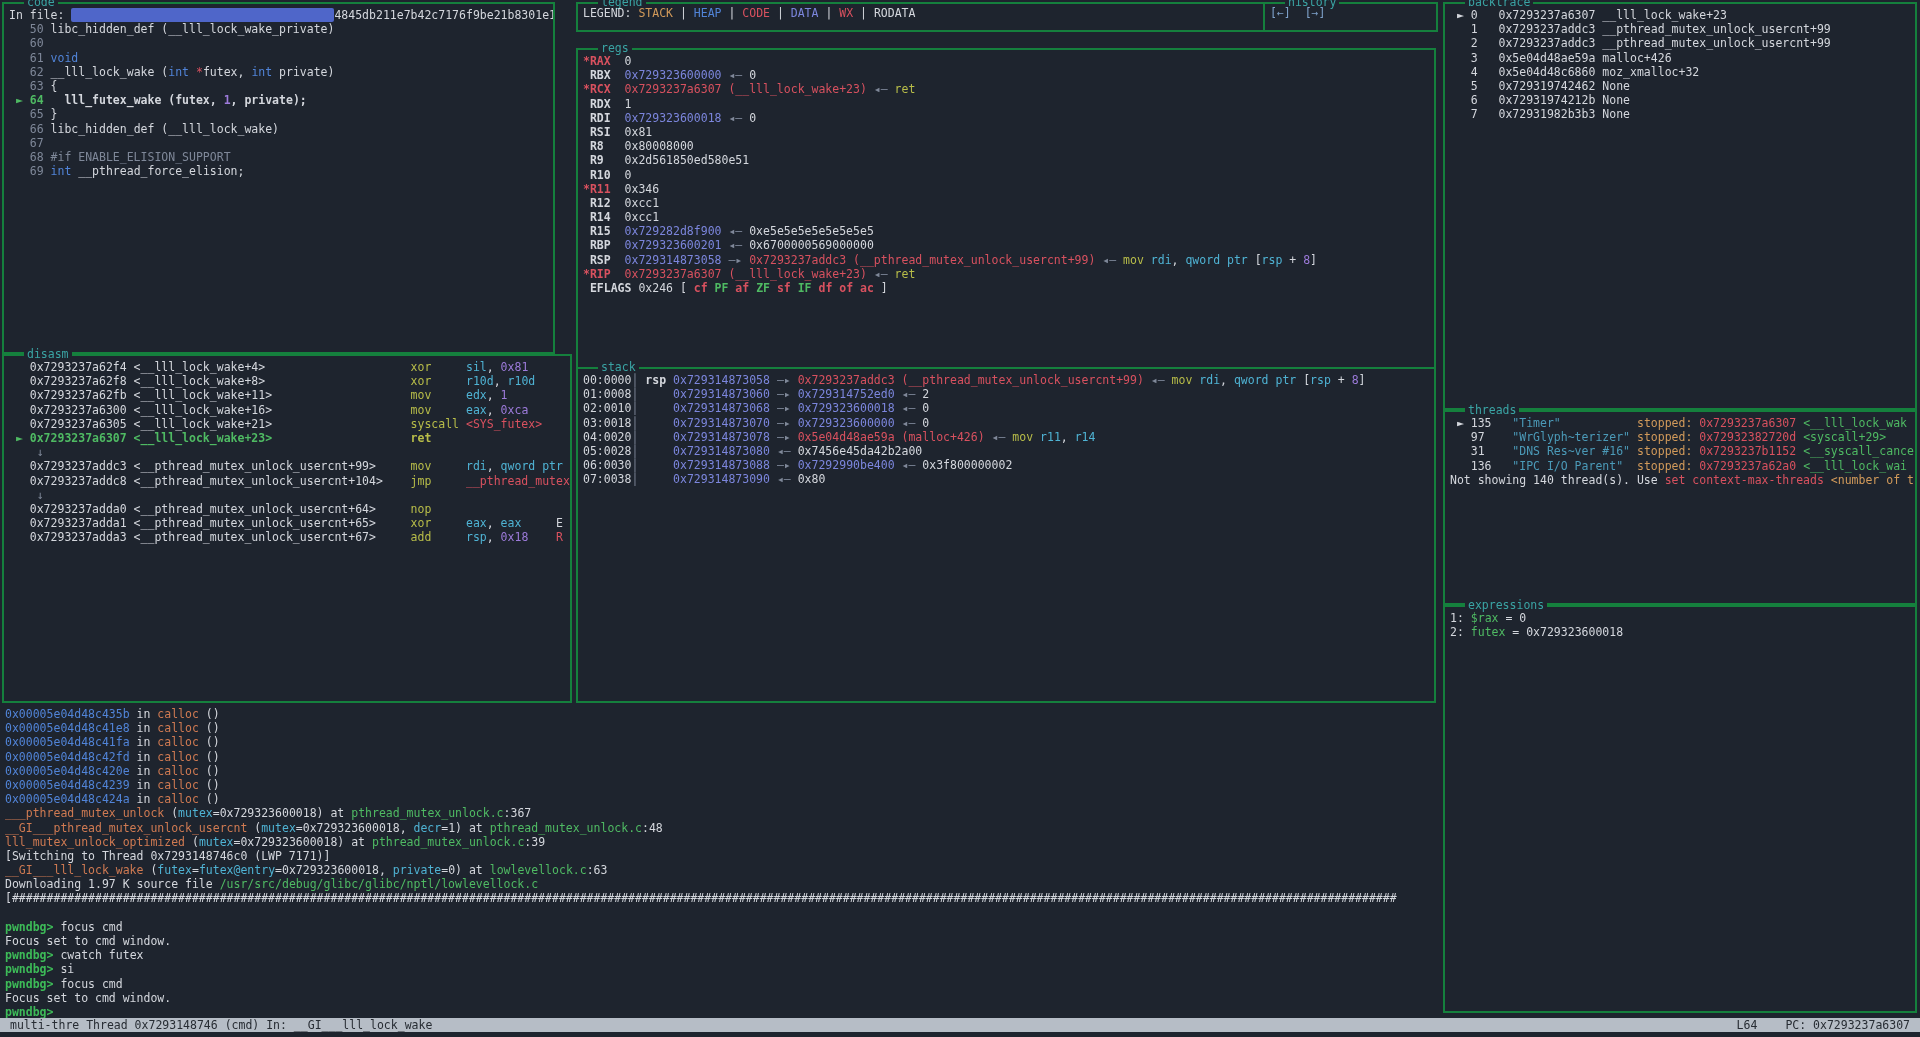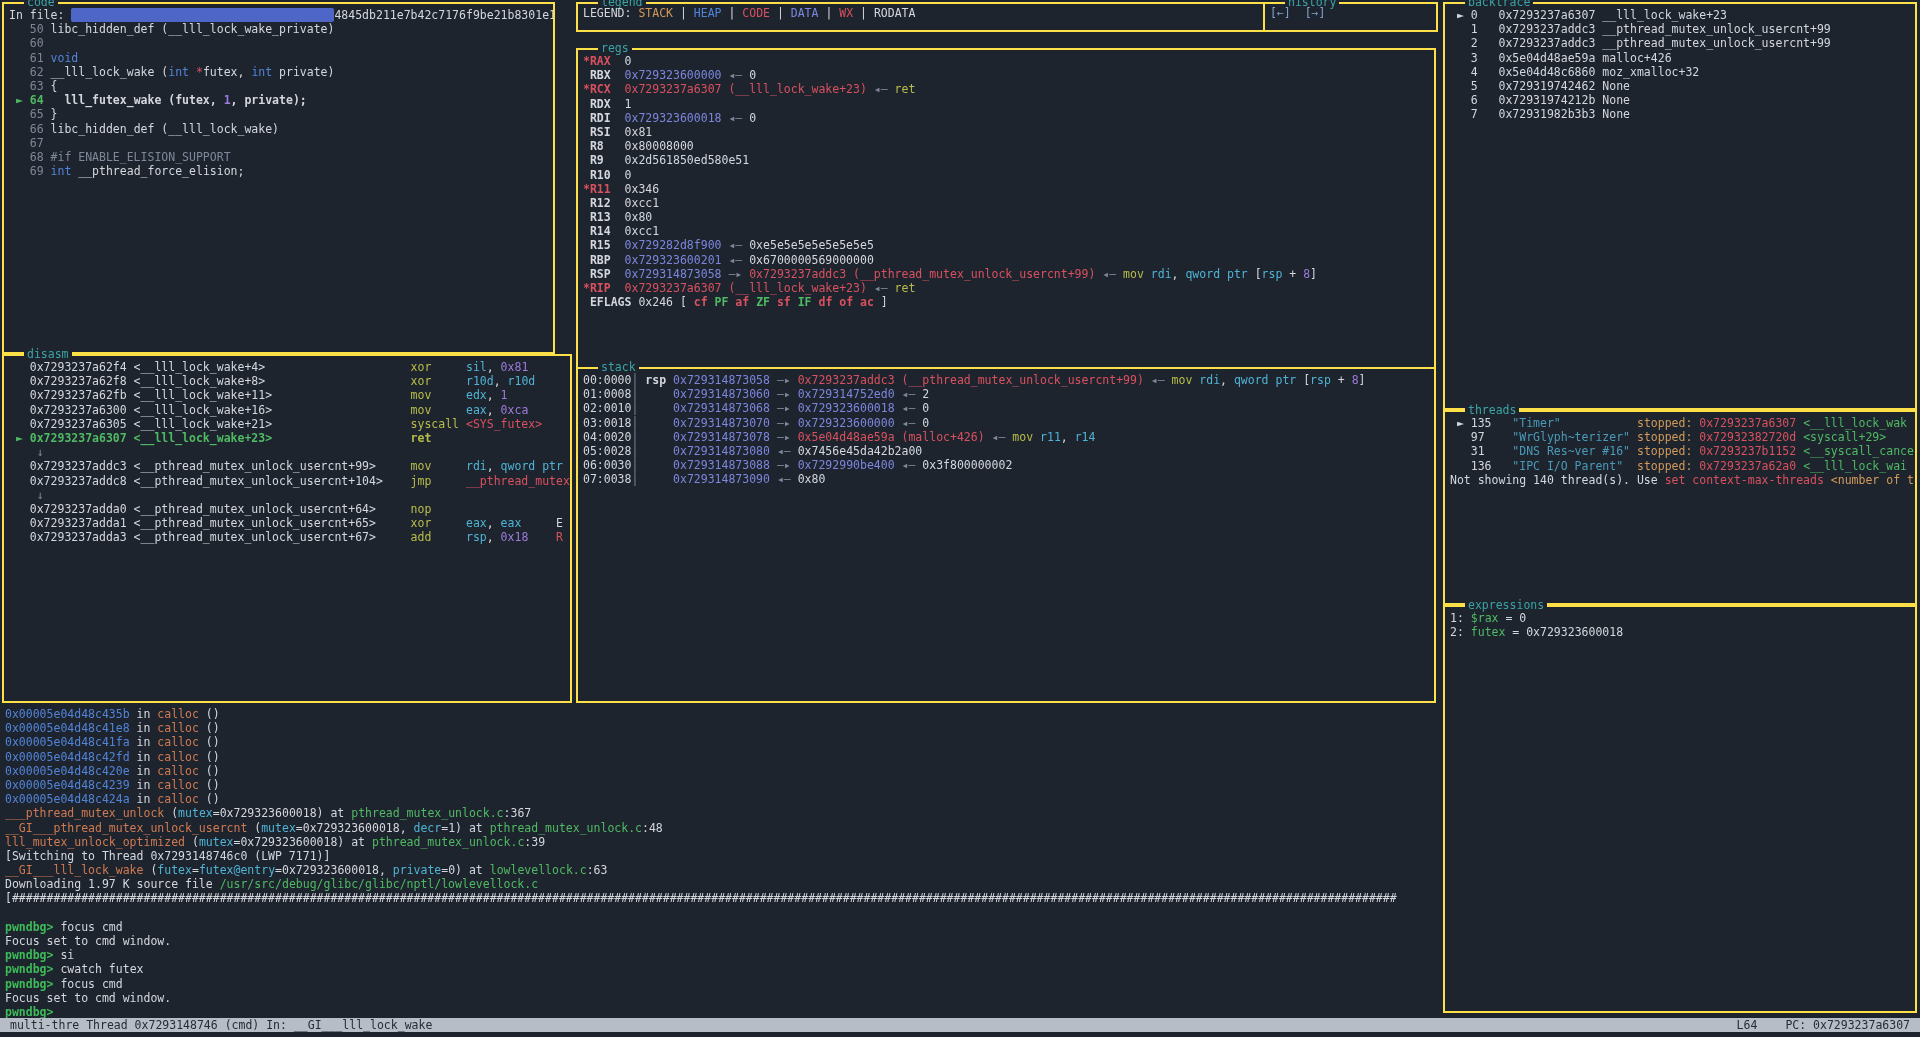--- a/index.html
+++ b/index.html
@@ -1,18 +1,18 @@
 <!DOCTYPE html>
 <html><head>
 <meta charset="utf-8">
 <style>
   html,body{margin:0;padding:0;background:#14181f;}
   #root{position:relative;width:1920px;height:1037px;background:#1e242e;overflow:hidden;
         font-family:"DejaVu Sans Mono", monospace;font-size:11.5px;color:#d4d7dd;}
-  .panel{position:absolute;border:2px solid #fde047;box-sizing:border-box;background:#1e242e;}
+  .panel{position:absolute;border:2px solid #15803d;box-sizing:border-box;background:#1e242e;}
   .ptitle{position:absolute;top:-9px;left:20px;background:#1e242e;padding:0 3px;color:#3aa4a4;}
   .plines{position:absolute;inset:0;padding:4px 0 0 5px;overflow:hidden;}
   .ln{height:14.2px;line-height:14.2px;white-space:pre;}
   .b{font-weight:700;}
   .w{color:#d4d7dd;}
   .gy{color:#7f8899;}
   .bl{color:#5184d8;}
   .vi{color:#7c86dd;}
   .rd{color:#d8515f;}
   .gn{color:#4fba63;}
@@ -93,21 +93,20 @@
         <div class="ln"><span class="w b"> RBX  </span><span class="vi">0x729323600000</span><span class="gy"> ◂— </span><span class="w">0</span></div>
         <div class="ln"><span class="rd b">*RCX  </span><span class="rd">0x7293237a6307 (__lll_lock_wake+23)</span><span class="gy"> ◂— </span><span class="lm">ret</span></div>
         <div class="ln"><span class="w b"> RDX  </span><span class="w">1</span></div>
         <div class="ln"><span class="w b"> RDI  </span><span class="vi">0x729323600018</span><span class="gy"> ◂— </span><span class="w">0</span></div>
         <div class="ln"><span class="w b"> RSI  </span><span class="w">0x81</span></div>
         <div class="ln"><span class="w b"> R8   </span><span class="w">0x80008000</span></div>
         <div class="ln"><span class="w b"> R9   </span><span class="w">0x2d561850ed580e51</span></div>
         <div class="ln"><span class="w b"> R10  </span><span class="w">0</span></div>
         <div class="ln"><span class="rd b">*R11  </span><span class="w">0x346</span></div>
         <div class="ln"><span class="w b"> R12  </span><span class="w">0xcc1</span></div>
-        <div class="ln"><span class="w b"> R13  </span><span class="w">0x80</span></div>
         <div class="ln"><span class="w b"> R14  </span><span class="w">0xcc1</span></div>
         <div class="ln"><span class="w b"> R15  </span><span class="vi">0x729282d8f900</span><span class="gy"> ◂— </span><span class="w">0xe5e5e5e5e5e5e5e5</span></div>
         <div class="ln"><span class="w b"> RBP  </span><span class="vi">0x729323600201</span><span class="gy"> ◂— </span><span class="w">0x6700000569000000</span></div>
         <div class="ln"><span class="w b"> RSP  </span><span class="vi">0x729314873058</span><span class="gy"> —▸ </span><span class="rd">0x7293237addc3 (__pthread_mutex_unlock_usercnt+99)</span><span class="gy"> ◂— </span><span class="lm">mov</span><span class="w"> </span><span class="cy">rdi</span><span class="w">, </span><span class="cy">qword ptr</span><span class="w"> [</span><span class="cy">rsp</span><span class="w"> + </span><span class="pu">8</span><span class="w">]</span></div>
         <div class="ln"><span class="rd b">*RIP  </span><span class="rd">0x7293237a6307 (__lll_lock_wake+23)</span><span class="gy"> ◂— </span><span class="lm">ret</span></div>
         <div class="ln"><span class="w b"> EFLAGS </span><span class="w">0x246 [ </span><span class="rd b">cf </span><span class="gn b">PF </span><span class="rd b">af </span><span class="gn b">ZF </span><span class="rd b">sf </span><span class="gn b">IF </span><span class="rd b">df </span><span class="rd b">of </span><span class="rd b">ac</span><span class="w"> ]</span></div>
       </div>
   </div>
 
   <div class="panel" style="left:576px;top:367px;width:860px;height:336px">
@@ -168,22 +167,22 @@
       <div class="ln"><span class="fn">___pthread_mutex_unlock</span><span class="w"> (</span><span class="cy">mutex</span><span class="w">=0x729323600018) at </span><span class="gn">pthread_mutex_unlock.c</span><span class="w">:367</span></div>
       <div class="ln"><span class="fn">__GI___pthread_mutex_unlock_usercnt</span><span class="w"> (</span><span class="cy">mutex</span><span class="w">=0x729323600018, </span><span class="cy">decr</span><span class="w">=1) at </span><span class="gn">pthread_mutex_unlock.c</span><span class="w">:48</span></div>
       <div class="ln"><span class="fn">lll_mutex_unlock_optimized</span><span class="w"> (</span><span class="cy">mutex</span><span class="w">=0x729323600018) at </span><span class="gn">pthread_mutex_unlock.c</span><span class="w">:39</span></div>
       <div class="ln"><span class="w">[Switching to Thread 0x7293148746c0 (LWP 7171)]</span></div>
       <div class="ln"><span class="fn">__GI___lll_lock_wake</span><span class="w"> (</span><span class="cy">futex</span><span class="w">=</span><span class="cy">futex@entry</span><span class="w">=0x729323600018, </span><span class="cy">private</span><span class="w">=0) at </span><span class="gn">lowlevellock.c</span><span class="w">:63</span></div>
       <div class="ln"><span class="w">Downloading 1.97 K source file </span><span class="gn">/usr/src/debug/glibc/glibc/nptl/lowlevellock.c</span></div>
       <div class="ln"><span class="w">[########################################################################################################################################################################################################</span></div>
       <div class="ln"><span class="w"></span></div>
       <div class="ln"><span class="pr">pwndbg&gt; </span><span class="w">focus cmd</span></div>
       <div class="ln"><span class="w">Focus set to cmd window.</span></div>
+      <div class="ln"><span class="pr">pwndbg&gt; </span><span class="w">cwatch futex</span></div>
       <div class="ln"><span class="pr">pwndbg&gt; </span><span class="w">si</span></div>
-      <div class="ln"><span class="pr">pwndbg&gt; </span><span class="w">cwatch futex</span></div>
       <div class="ln"><span class="pr">pwndbg&gt; </span><span class="w">focus cmd</span></div>
       <div class="ln"><span class="w">Focus set to cmd window.</span></div>
       <div class="ln"><span class="pr">pwndbg&gt;</span></div>
     </div>
 
   <div id="status-bar">
     <span>multi-thre Thread 0x7293148746 (cmd) In: __GI___lll_lock_wake</span>
     <span id="status-right"><span>L64</span><span>PC: 0x7293237a6307</span></span>
   </div>
 

